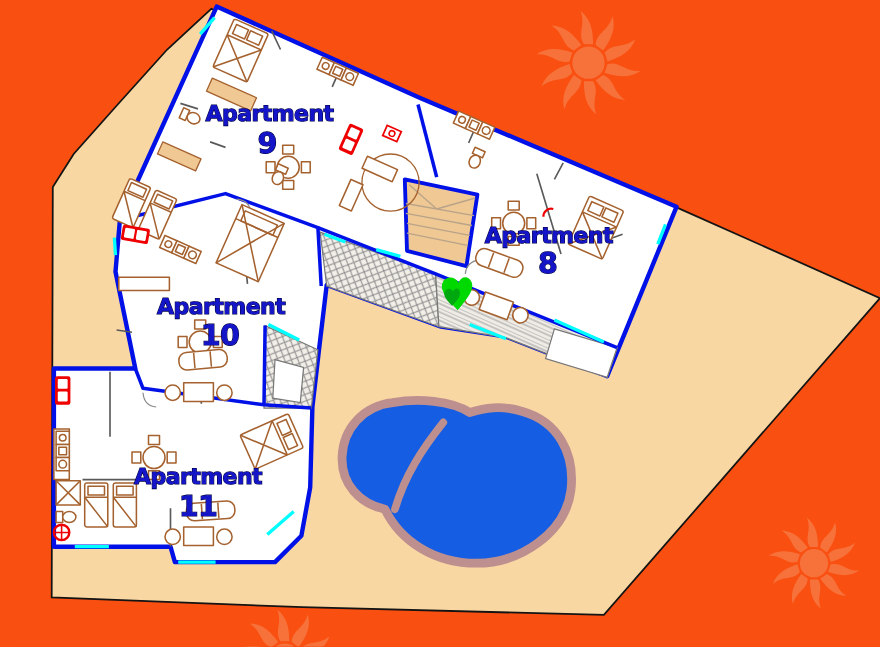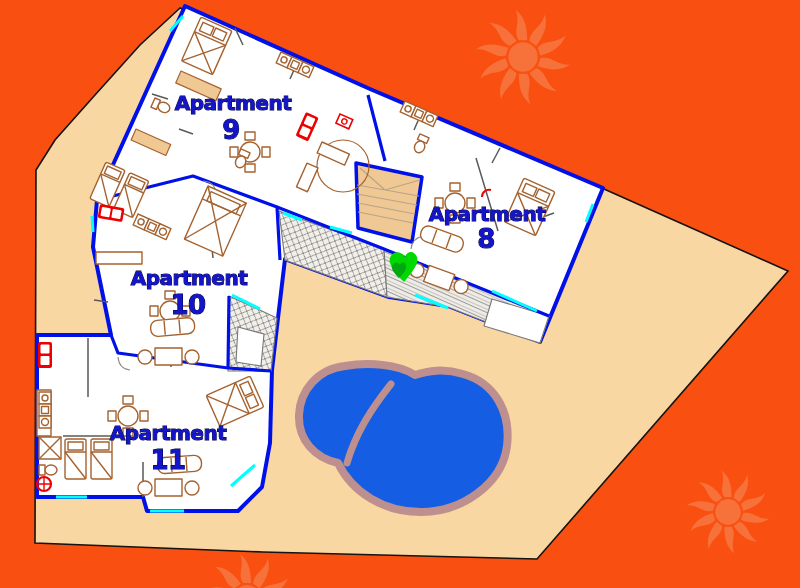--- a/index.html
+++ b/index.html
@@ -1,16 +1,16 @@
 <!DOCTYPE html>
 <html><head>
 <meta charset="utf-8">
 <style>
   html,body{margin:0;padding:0;width:800px;height:588px;overflow:hidden;background:#F94F10;}
-  .stage{position:relative;width:782px;height:588px;font-family:"DejaVu Sans",sans-serif;}
+  .stage{position:relative;width:782px;height:588px;font-family:"DejaVu Sans",sans-serif;margin-left:12px;}
   svg{display:block;}
   .land{stroke:#141414;stroke-width:1.6;}
   .bld{stroke:#0011E8;stroke-width:4;stroke-linejoin:round;}
   .bline{stroke:#0011E8;stroke-width:3.2;fill:none;stroke-linejoin:round;}
   .furn{fill:#FFFFFF;stroke:#A5622F;stroke-width:1.4;stroke-linejoin:round;}
   .furn-thin{fill:none;stroke:#A5622F;stroke-width:1.2;}
   .tanrect{fill:#F0C894;stroke:#A5622F;stroke-width:1.2;}
   .wall{stroke:#5A5A5A;stroke-width:1.5;fill:none;}
   .door{stroke:#8A8A8A;stroke-width:1.1;fill:none;}
   .stairline{stroke:#B9A489;stroke-width:1.2;fill:none;}

